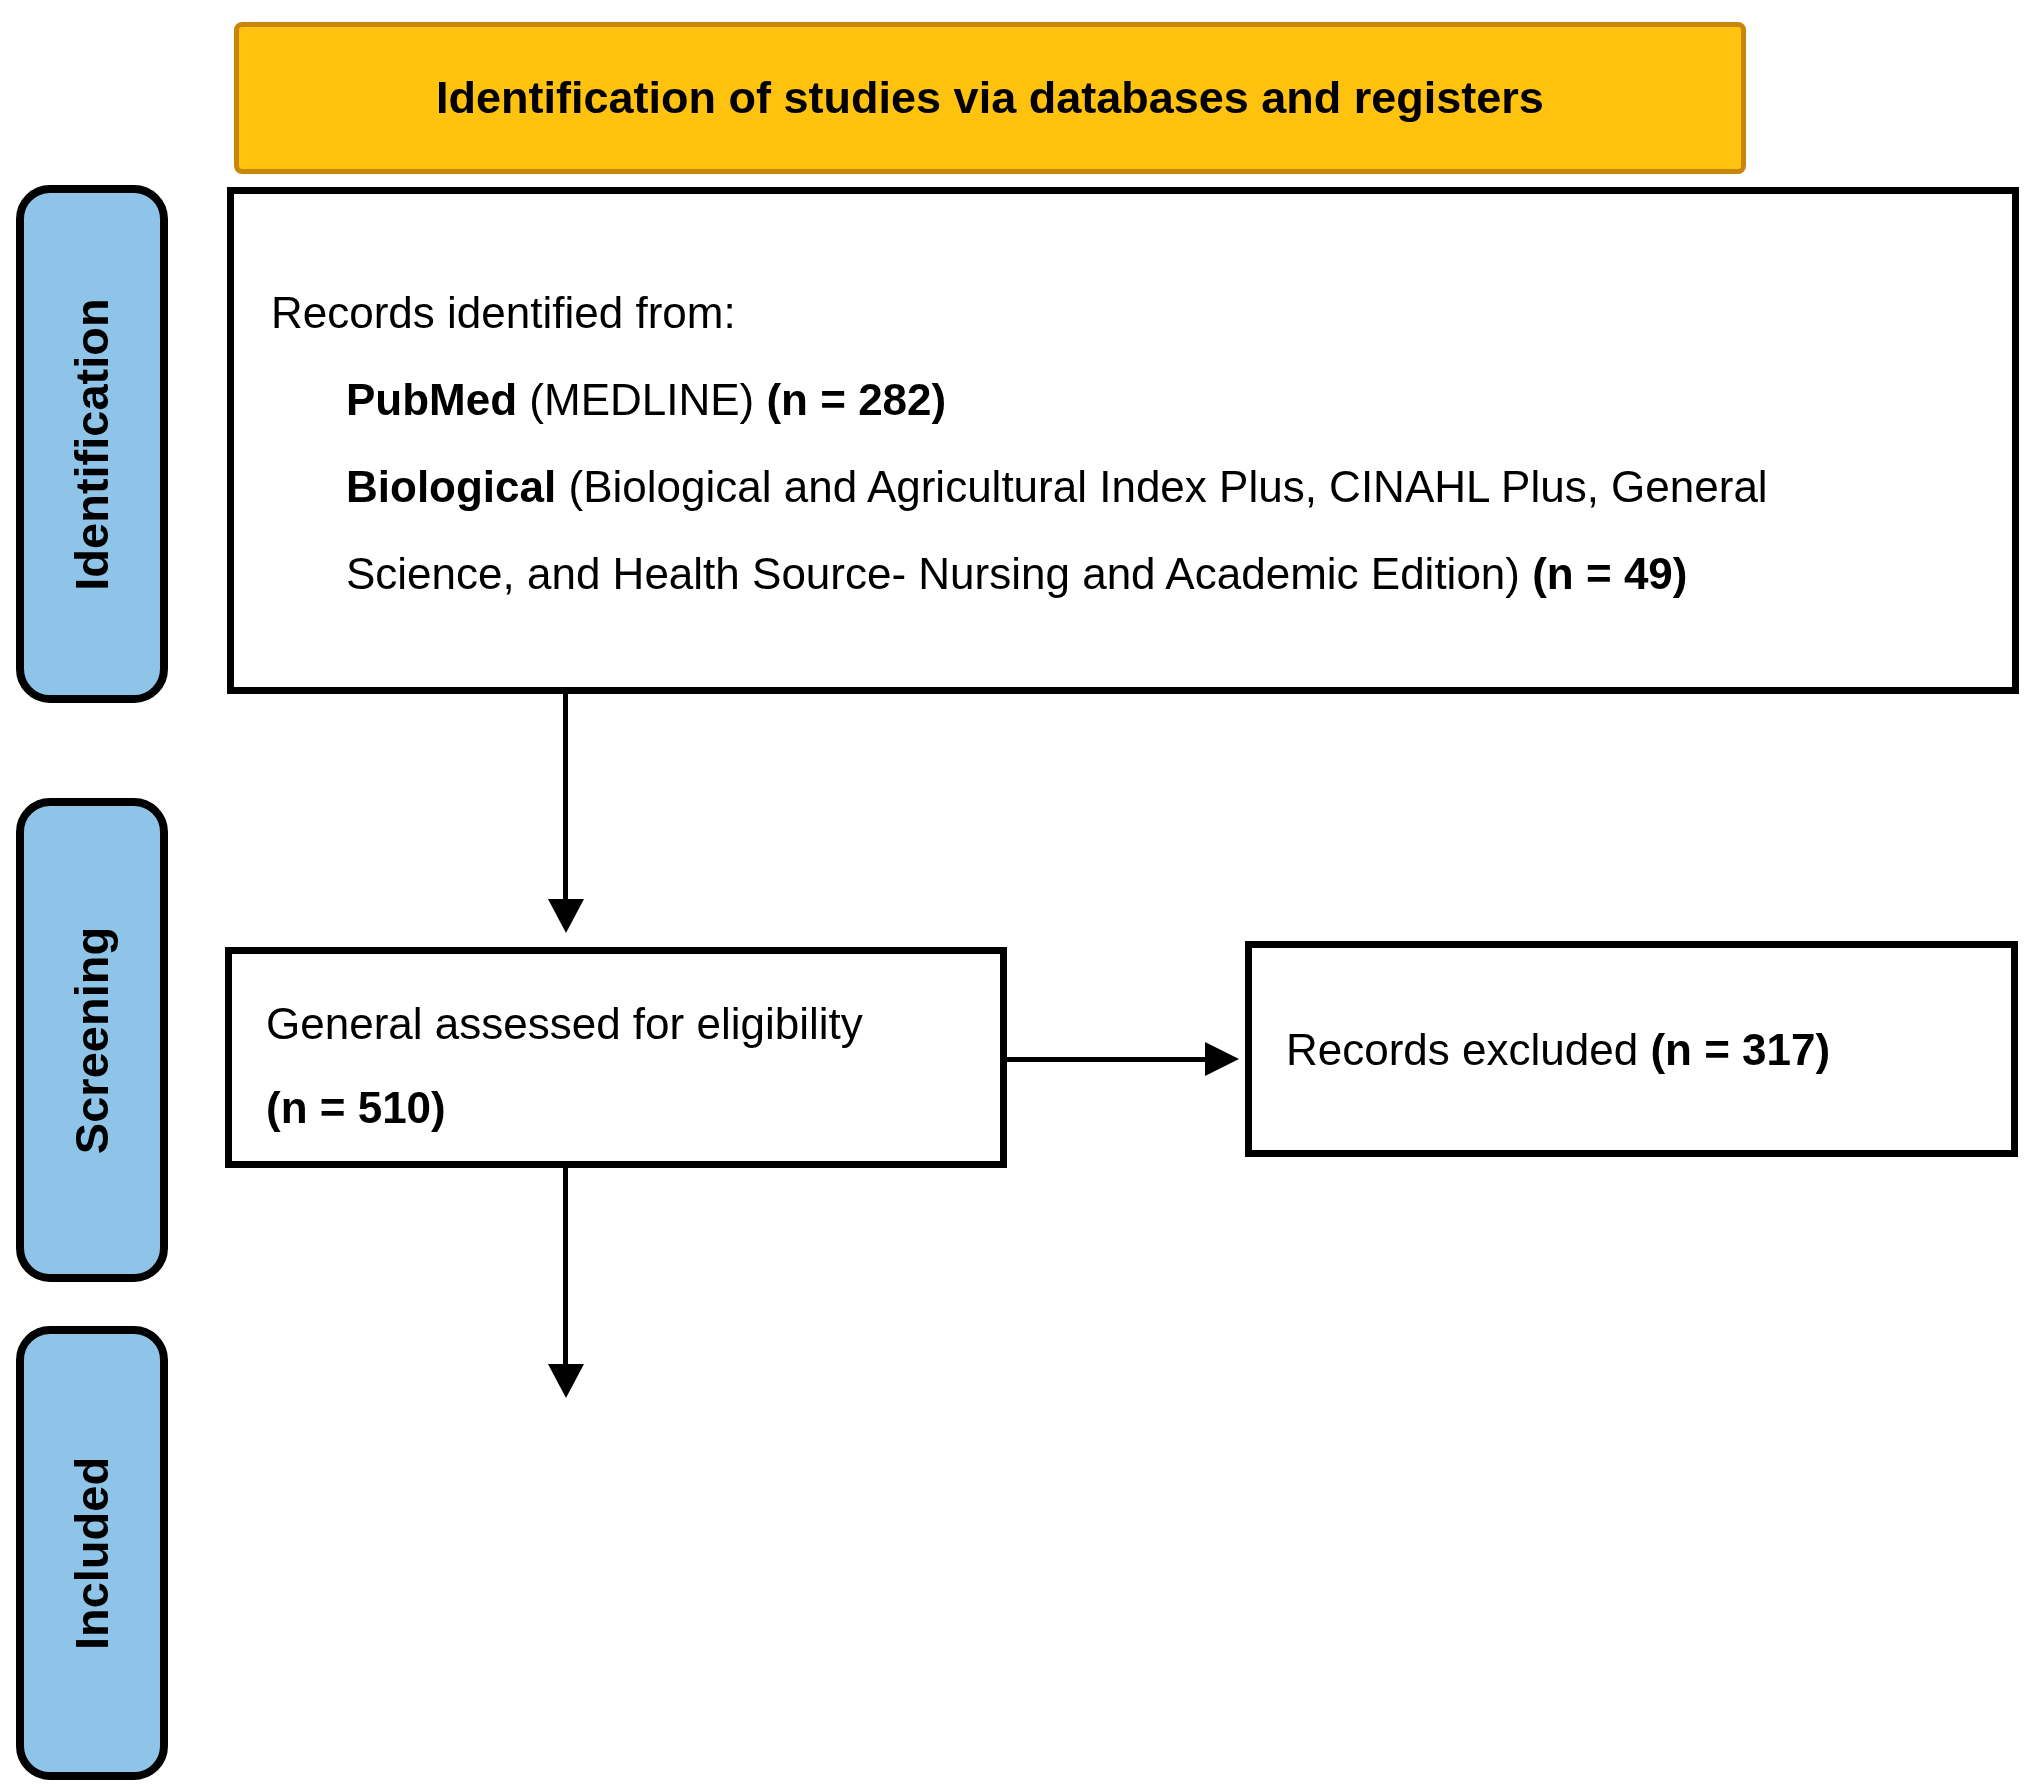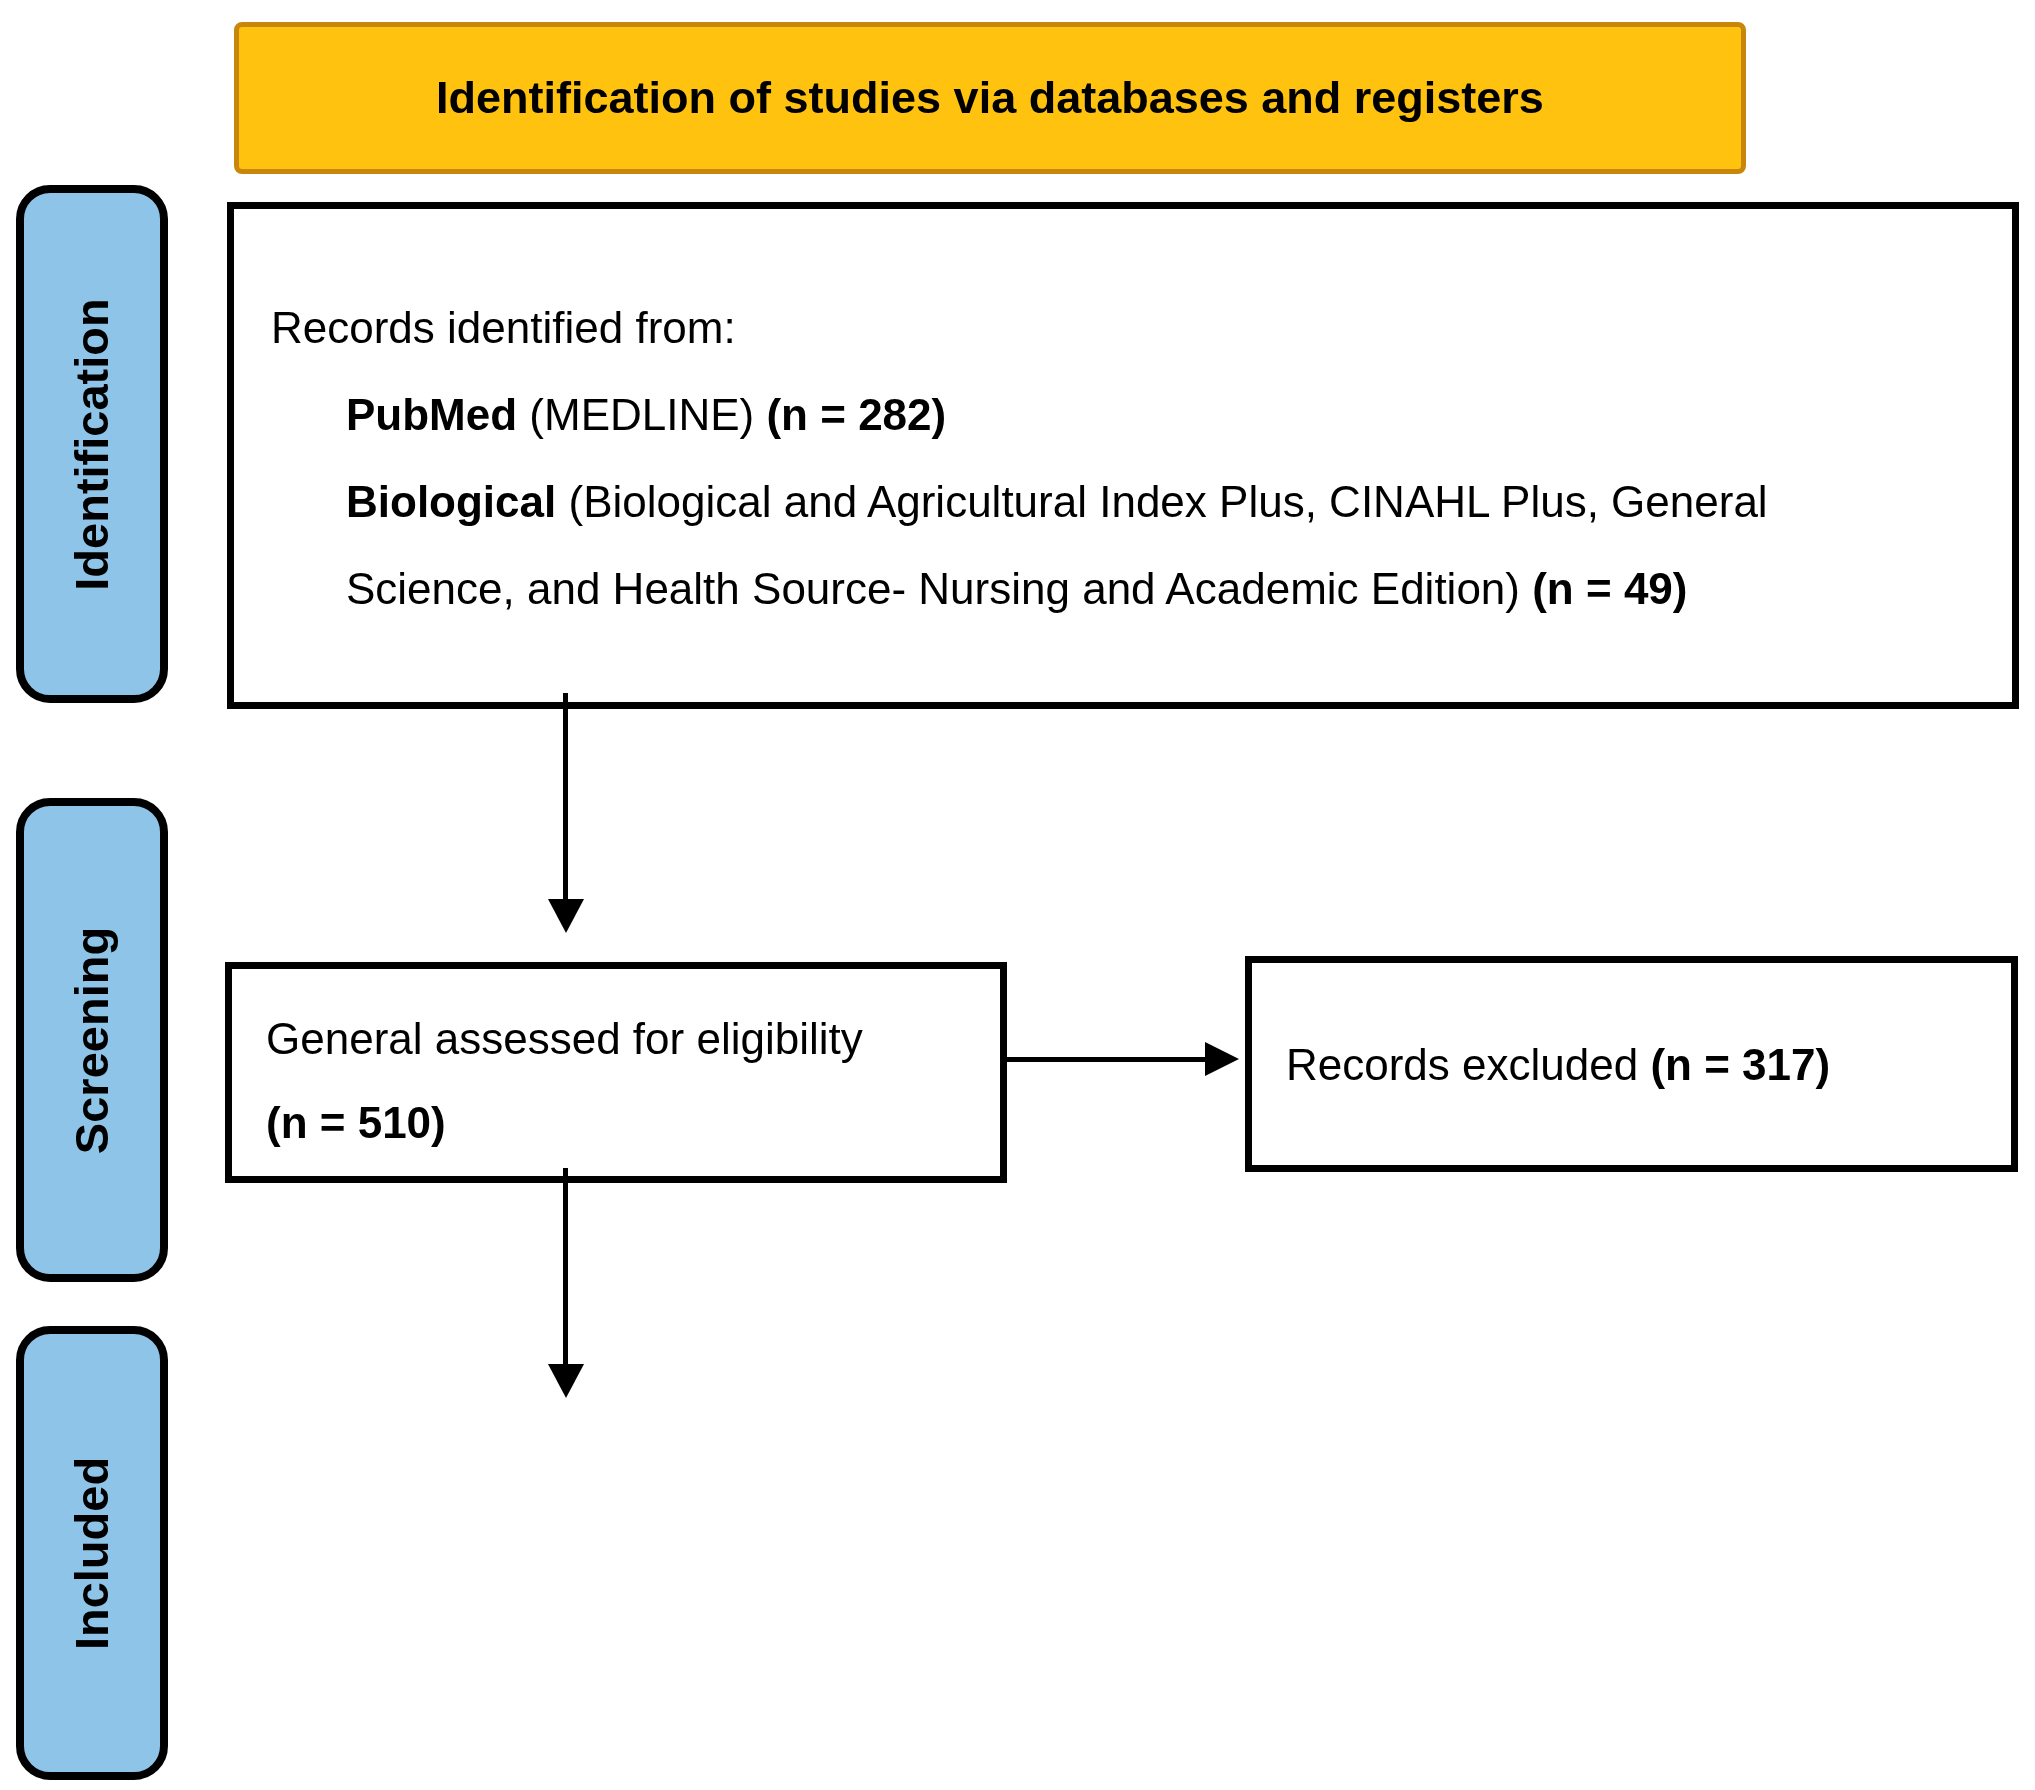--- a/index.html
+++ b/index.html
@@ -60,21 +60,20 @@
   .side.included       { top: 1326px; height: 454px; }
 
   
   .fbox {
     position: absolute;
     box-sizing: border-box;
     background: #ffffff;
     border: 7.5px solid #000000;
     font-size: 44px;
     line-height: 87px;
-    margin-top: 15px;
   }
   .fbox .bold { font-weight: bold; }
 
   .box-identified {
     left: 227px; top: 187px;
     width: 1792px; height: 507px;
     padding: 75px 37px 0 37px;
   }
   .box-identified .sources { padding-left: 75px; padding-right: 37px; }
 

